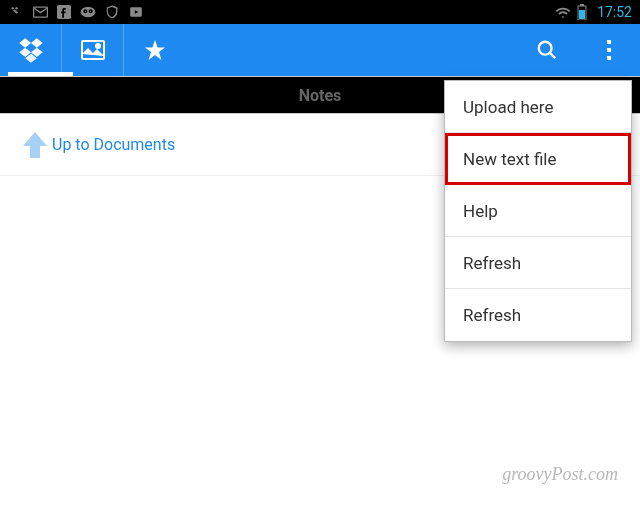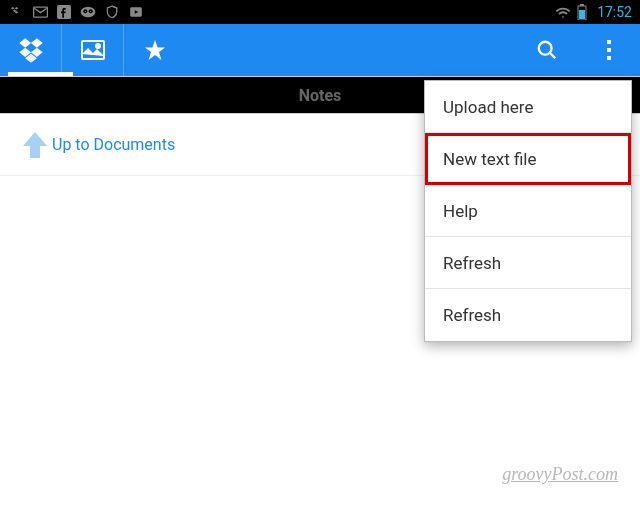--- a/index.html
+++ b/index.html
@@ -67,21 +67,21 @@
       border-bottom: 1px solid #eee;
       cursor: pointer;
     }
     .up-icon { width: 34px; height: 34px; }
     .list-label { color: #1e8af1; font-size: 16px; }
     
     .menu {
       position: absolute;
       top: 80px;
       right: 8px;
-      width: 208px;
+      width: 188px;
       background: #fff;
       border: 1px solid #bbb;
       box-shadow: 0 4px 12px rgba(0,0,0,0.3);
       z-index: 10;
     }
     .menu-item {
       height: 52px;
       display: flex;
       align-items: center;
       padding: 0 18px;
@@ -101,21 +101,20 @@
     
     .watermark {
       position: absolute;
       bottom: 20px;
       right: 22px;
       font-size: 18px;
       color: #999;
       font-style: italic;
       font-family: Georgia, serif;
       opacity: 0.7;
-      text-decoration: underline;
     }
   </style>
 </head>
 <body>
 
 <div class="status-bar">
   <div class="status-left">
     <span class="status-icon">
       <svg width="15" height="15" viewBox="0 0 24 24" fill="#888">
           <path d="M6 2l6 4-6 4-6-4 6-4zm12 0l6 4-6 4-6-4 6-4zM6 14l6-4 6 4-6 4-6-4zm6 5l6-4 6 4-6 4-6-4z" transform="scale(0.5) translate(6 4)"></path>

